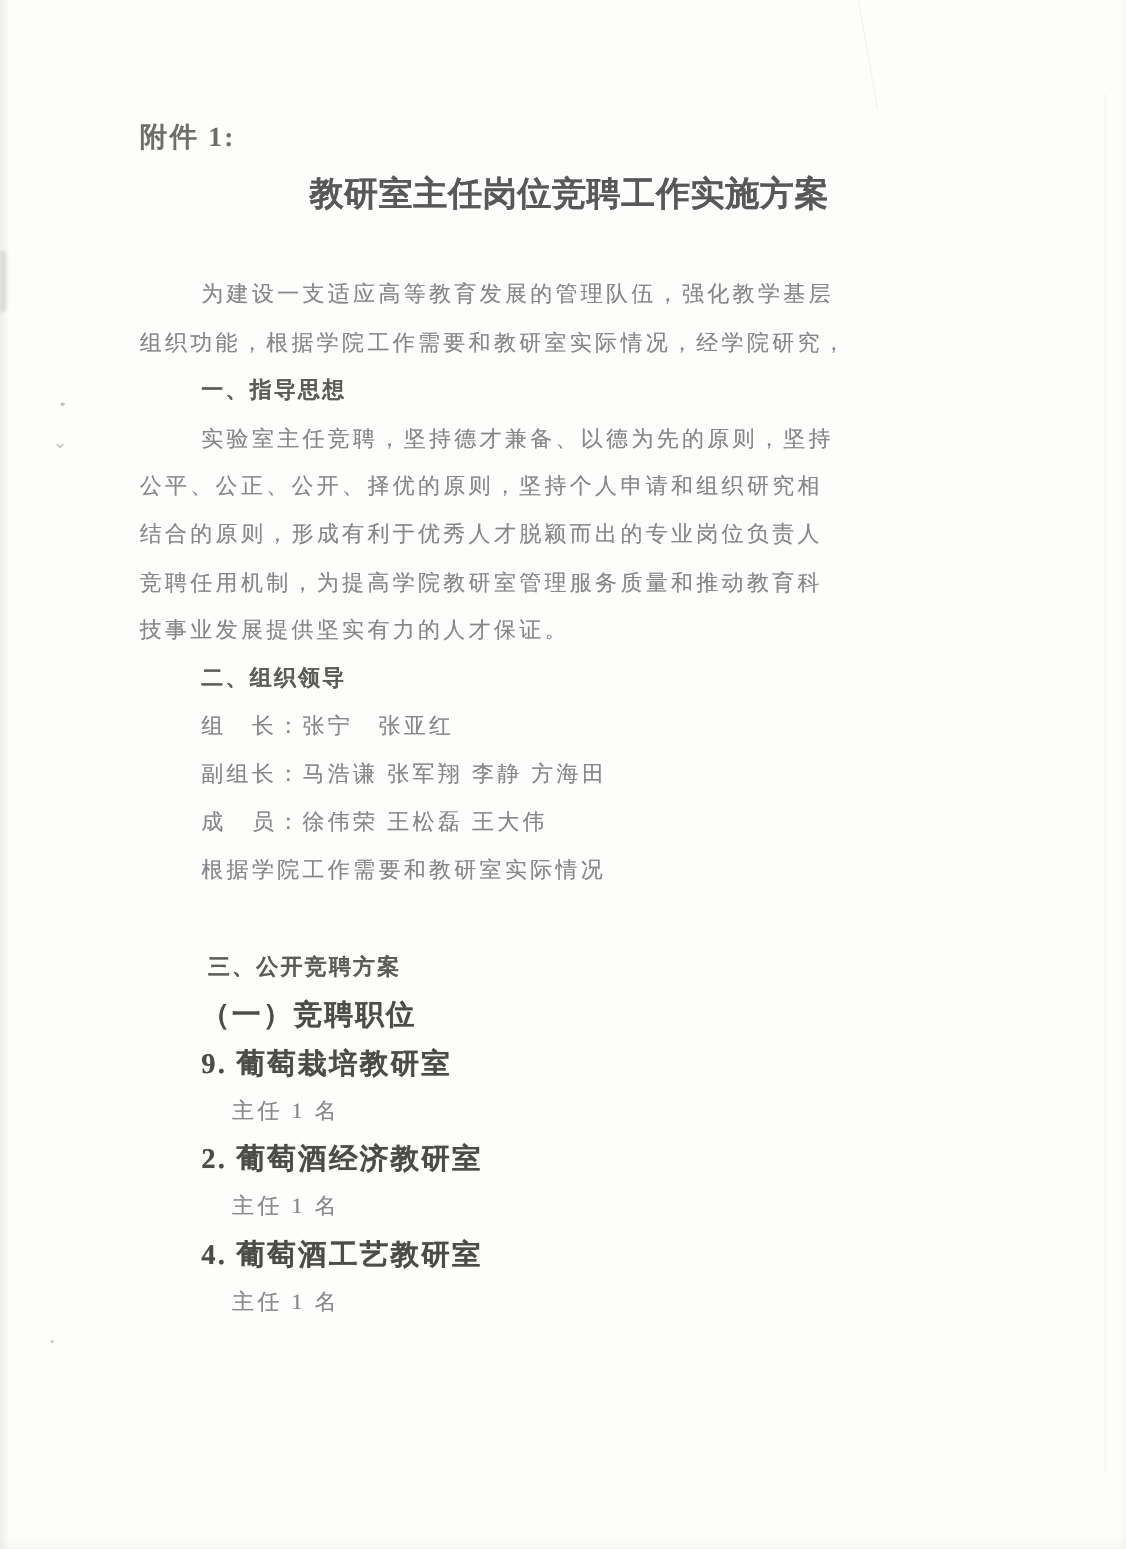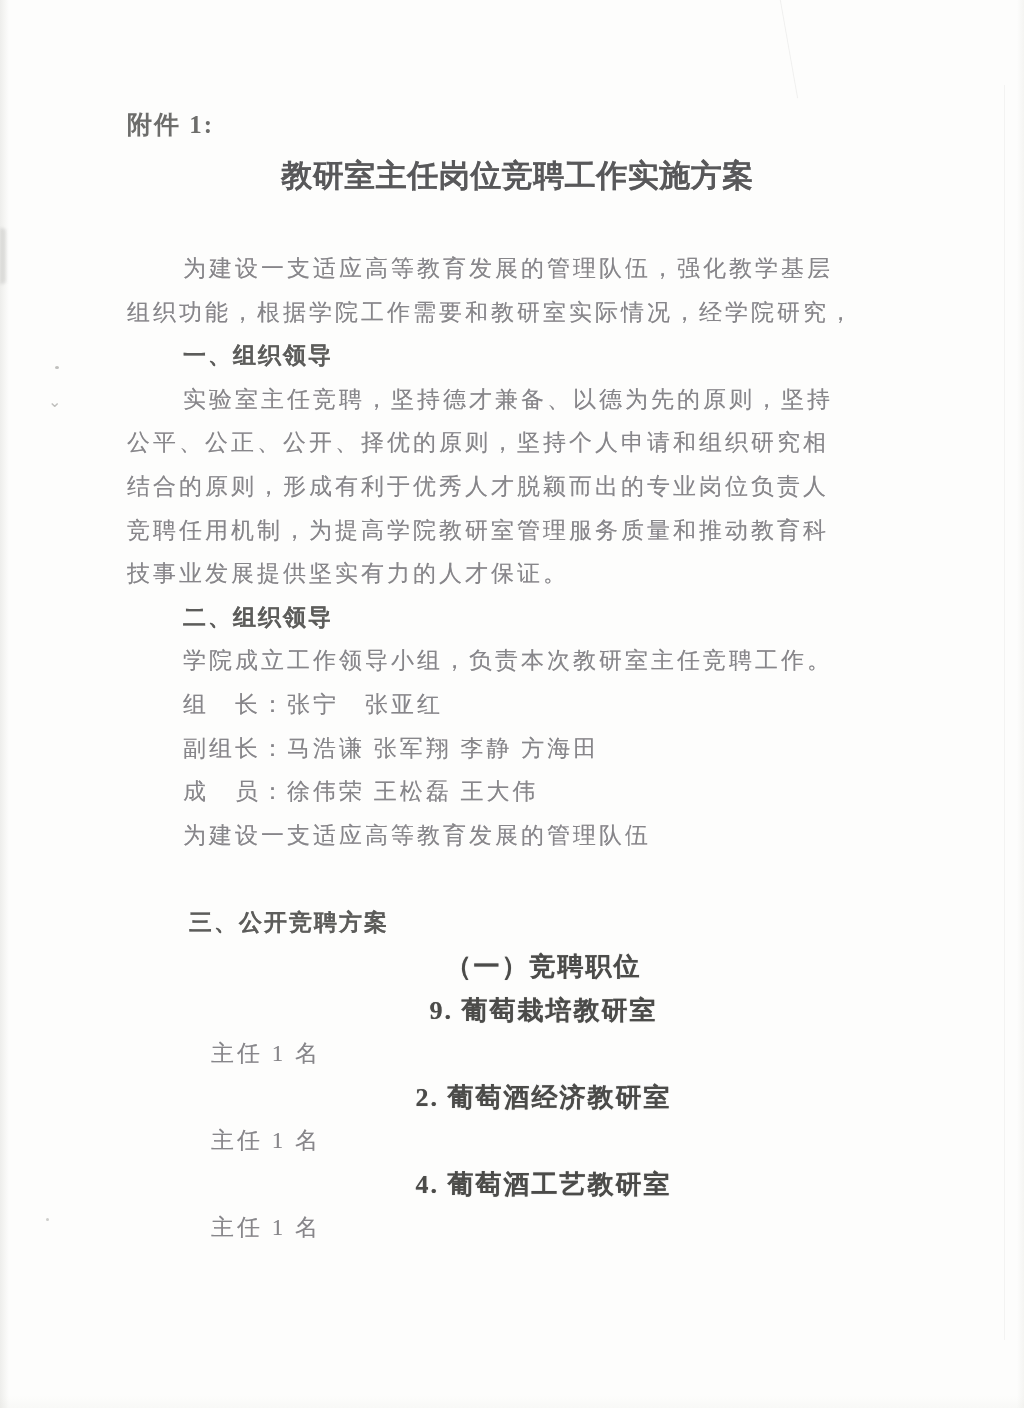--- a/index.html
+++ b/index.html
@@ -73,21 +73,21 @@
     color: #58585a;
     text-shadow: 0 0 0.6px rgba(88,88,90,0.55);
   }
   .body-text {
     position: absolute;
     left: 127px; right: 120px; top: 247px;
   }
   .line {
     height: 43.6px;
     line-height: 43.6px;
-    font-size: 23px;
+    font-size: 20px;
     letter-spacing: 3px;
     white-space: pre-wrap;
     color: #87868a;
     text-shadow: 0 0 0.5px rgba(135,134,138,0.5);
   }
   .line.indent { padding-left: 56px; }
   .line.indent-lg { padding-left: 62px; margin-top: 44px; }
   .line.indent-quota { padding-left: 84px; }
   .line.heading {
     font-family: "Liberation Sans", "DejaVu Sans", sans-serif;
@@ -95,21 +95,20 @@
     letter-spacing: 2px;
     color: #5c5c5a;
     text-shadow: 0 0 0.5px rgba(92,92,90,0.6);
   }
   .line.strong {
     font-weight: bold;
     font-size: 26px;
     letter-spacing: 2px;
     color: #4b4b49;
     text-shadow: 0 0 0.7px rgba(75,75,73,0.65);
-    text-align: center;
   }
 </style>
 </head>
 <body>
 
 <div class="page">
 
   <div class="artifact smudge-left"></div>
   <div class="artifact dot-1"></div>
   <div class="artifact chevron-1">⌄</div>
@@ -117,33 +116,32 @@
   <div class="artifact vline-right"></div>
   <div class="artifact corner-line"></div>
 
   <div class="attachment-label">附件 1:</div>
   <div class="doc-title">教研室主任岗位竞聘工作实施方案</div>
 
   <div class="body-text">
     <div class="line indent">为建设一支适应高等教育发展的管理队伍，强化教学基层</div>
     <div class="line">组织功能，根据学院工作需要和教研室实际情况，经学院研究，</div>
 
-    <div class="line heading indent">一、组织领导</div>
+    <div class="line heading indent">一、指导思想</div>
     <div class="line indent">实验室主任竞聘，坚持德才兼备、以德为先的原则，坚持</div>
     <div class="line">公平、公正、公开、择优的原则，坚持个人申请和组织研究相</div>
     <div class="line">结合的原则，形成有利于优秀人才脱颖而出的专业岗位负责人</div>
     <div class="line">竞聘任用机制，为提高学院教研室管理服务质量和推动教育科</div>
     <div class="line">技事业发展提供坚实有力的人才保证。</div>
 
     <div class="line heading indent">二、组织领导</div>
-    <div class="line indent">学院成立工作领导小组，负责本次教研室主任竞聘工作。</div>
     <div class="line indent">组　长：张宁　张亚红</div>
     <div class="line indent">副组长：马浩谦 张军翔 李静 方海田</div>
     <div class="line indent">成　员：徐伟荣 王松磊 王大伟</div>
-    <div class="line indent">为建设一支适应高等教育发展的管理队伍</div>
+    <div class="line indent">根据学院工作需要和教研室实际情况</div>
 
     <div class="line heading indent-lg">三、公开竞聘方案</div>
     <div class="line strong indent">（一）竞聘职位</div>
 
     <div class="line strong indent">9. 葡萄栽培教研室</div>
     <div class="line indent-quota">主任 1 名</div>
     <div class="line strong indent">2. 葡萄酒经济教研室</div>
     <div class="line indent-quota">主任 1 名</div>
     <div class="line strong indent">4. 葡萄酒工艺教研室</div>
     <div class="line indent-quota">主任 1 名</div>

